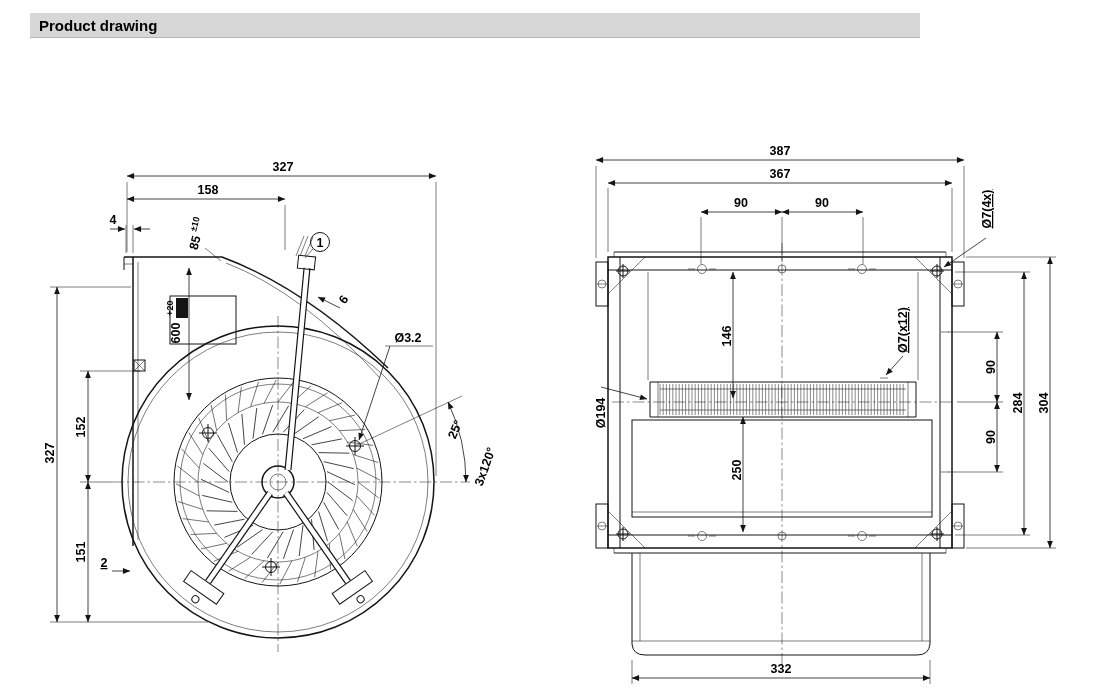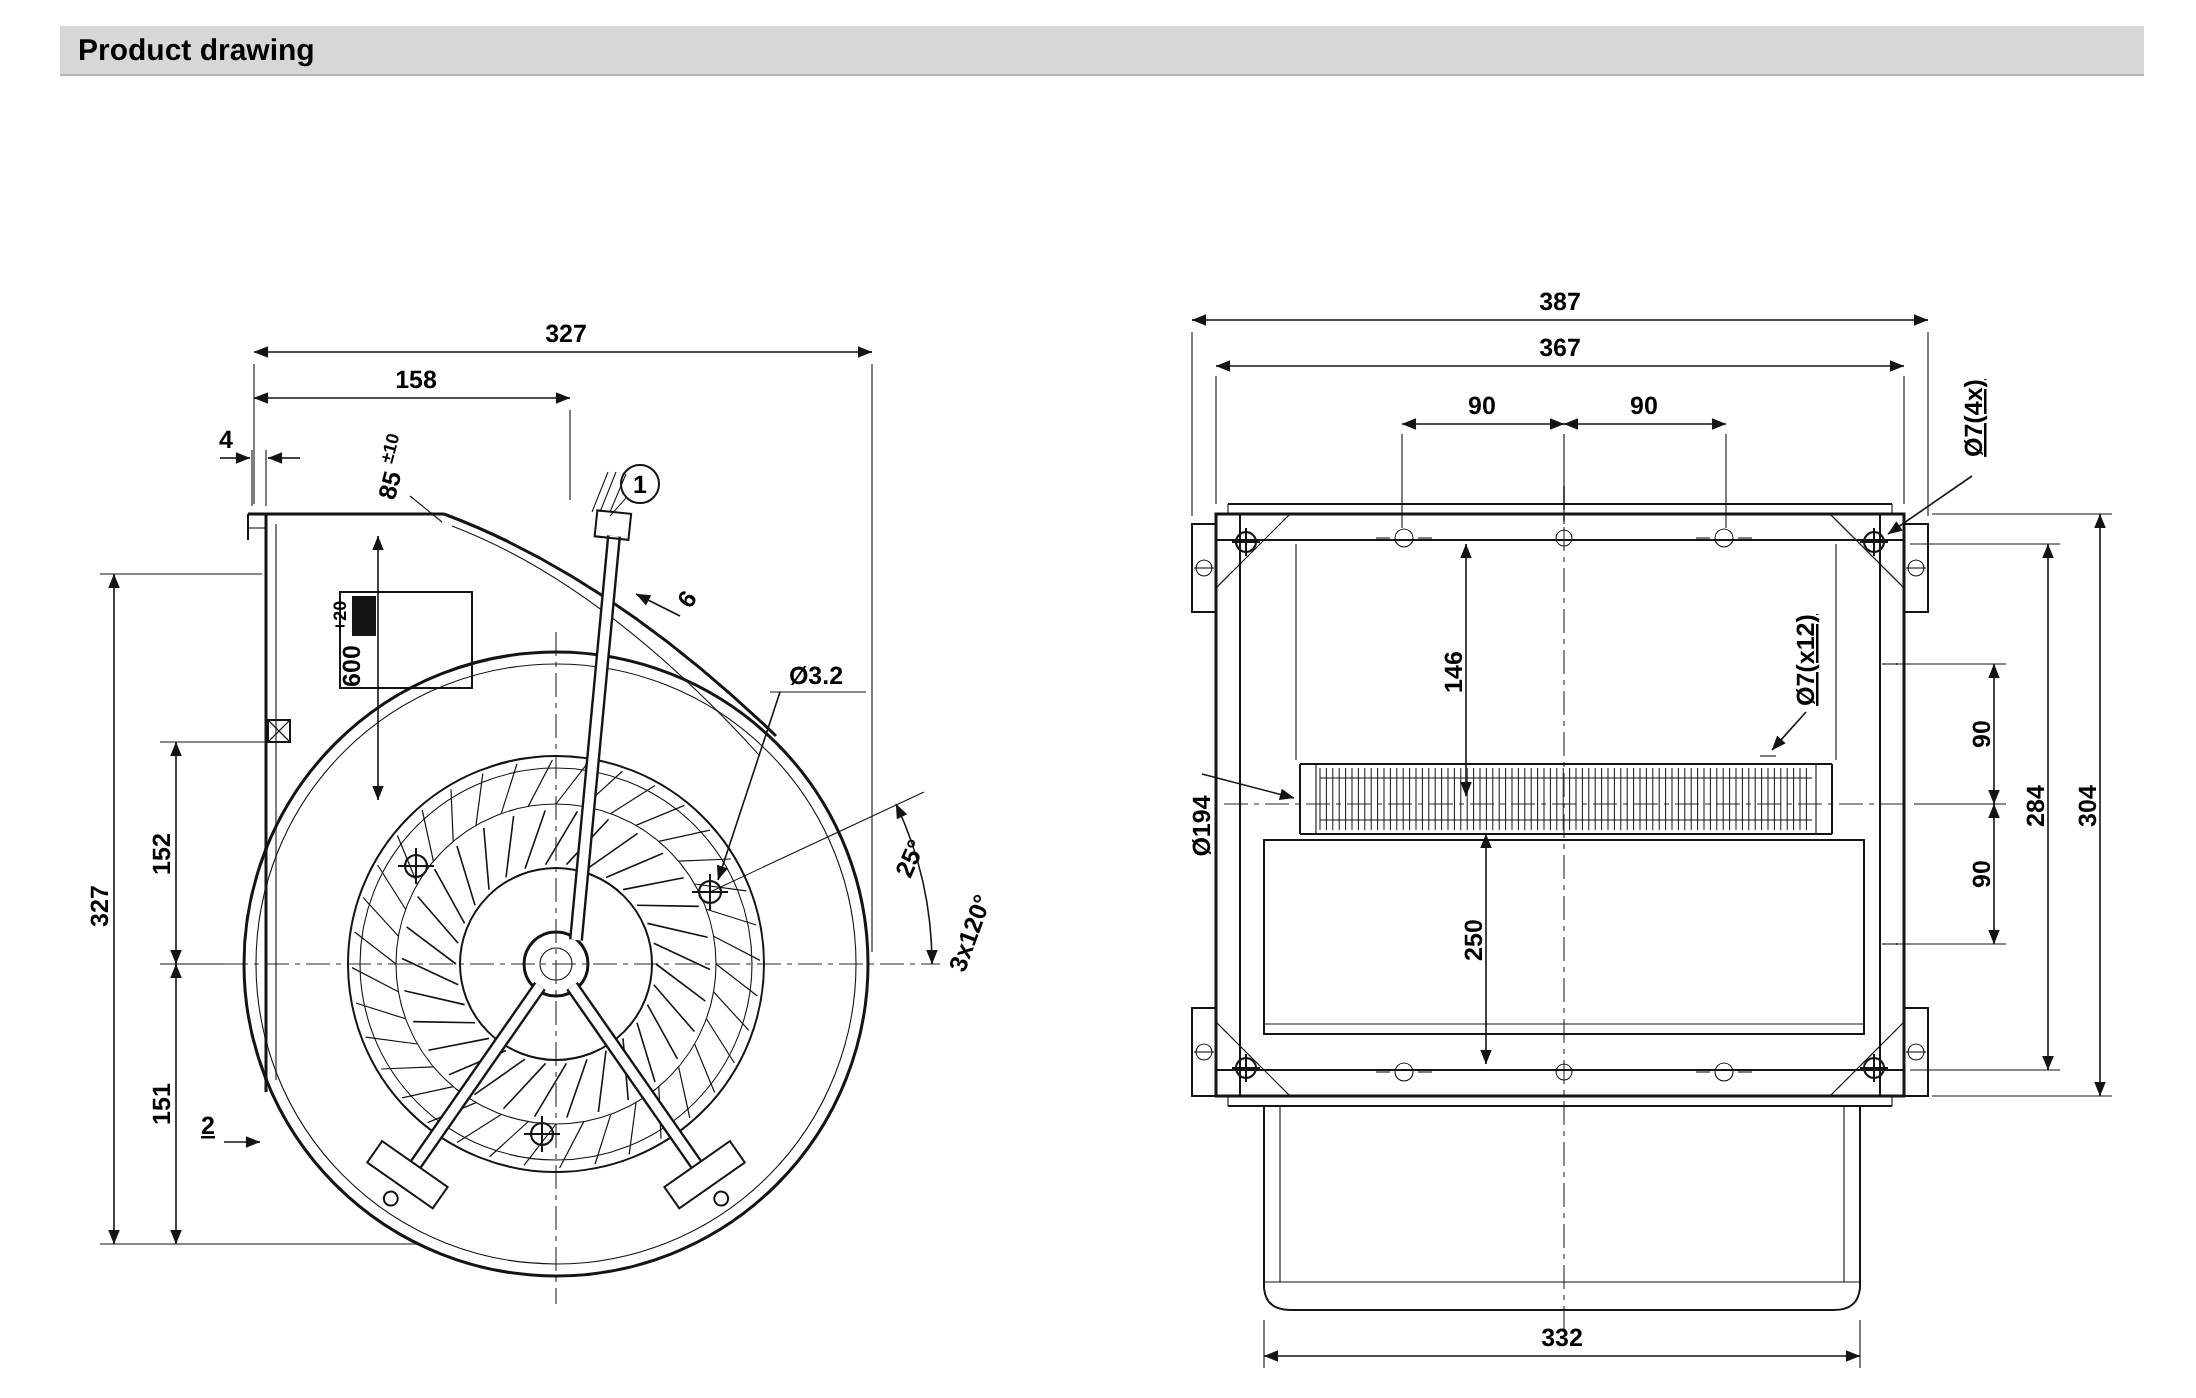--- a/index.html
+++ b/index.html
@@ -1,17 +1,17 @@
 <!DOCTYPE html>
 <html><head>
 <meta charset="utf-8">
 <style>
   html,body{margin:0;padding:0;background:#fff;}
   .page{position:relative;width:1098px;height:699px;font-family:"Liberation Sans",sans-serif;background:#fff;overflow:hidden;}
-  .header-bar{position:absolute;left:30px;top:13px;width:1042px;height:25px;background:#d7d7d7;border-bottom:1px solid #b5b5b5;display:flex;align-items:center;padding-left:9px;box-sizing:border-box;text-align:right;}
+  .header-bar{position:absolute;left:30px;top:13px;width:890px;height:25px;background:#d7d7d7;border-bottom:1px solid #b5b5b5;display:flex;align-items:center;padding-left:9px;box-sizing:border-box;text-align:right;}
   .header-bar span{font-weight:bold;font-size:15px;color:#000;}
   svg{position:absolute;left:0;top:0;}
   .ln{stroke:#141414;fill:none;stroke-width:1;}
   .thick{stroke-width:1.5;}
   .thin{stroke-width:0.55;}
   .dim{stroke:#141414;stroke-width:0.8;fill:none;}
   .ext{stroke:#141414;stroke-width:0.55;fill:none;}
   .cl{stroke:#2a2a2a;stroke-width:0.55;fill:none;stroke-dasharray:12 3 2.5 3;}
   text.d{font-family:"Liberation Sans",sans-serif;font-size:12.5px;font-weight:bold;fill:#000;}
   text.tol{font-size:9px;}

